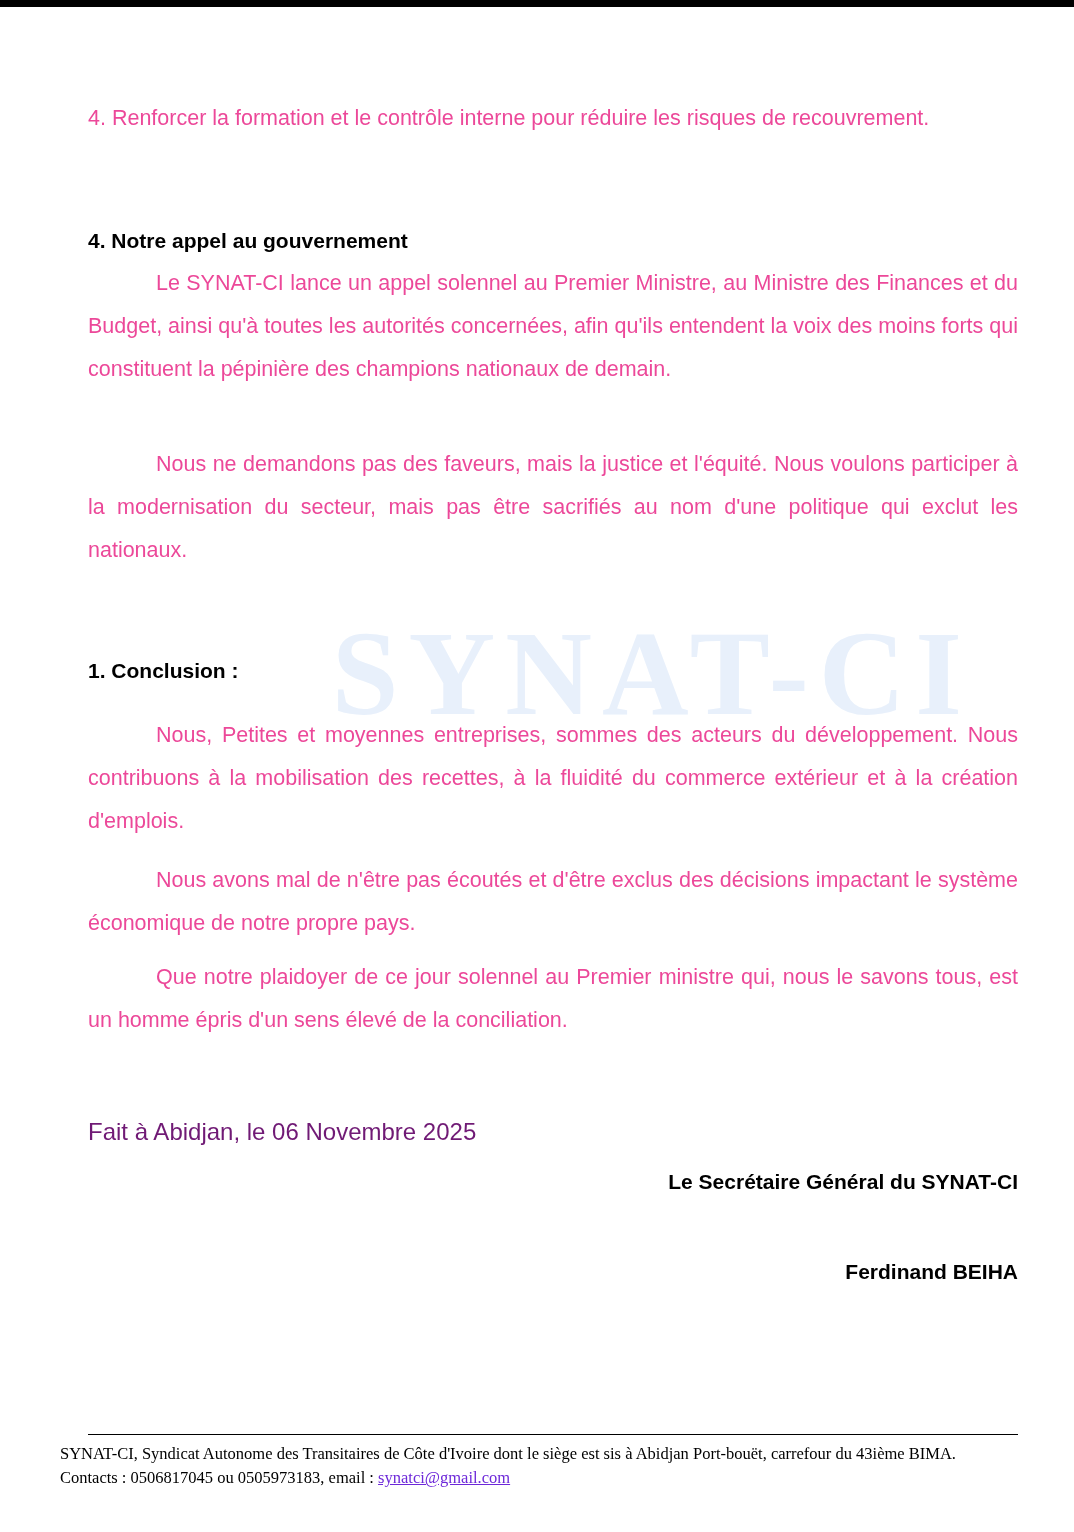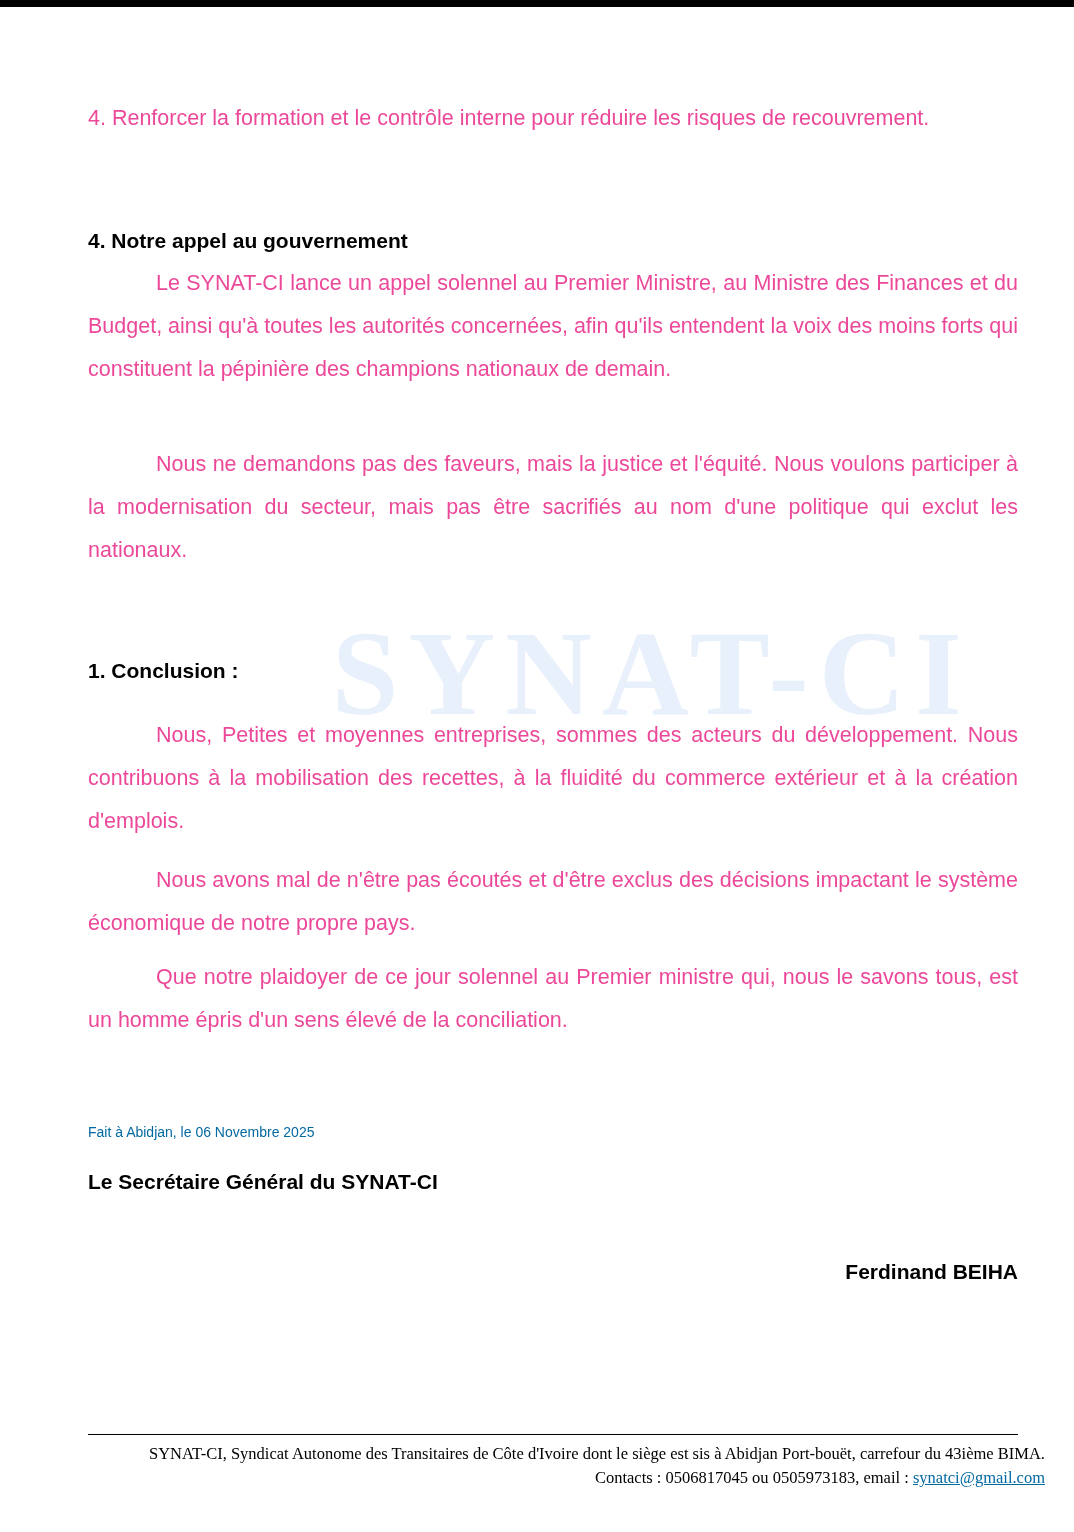--- a/index.html
+++ b/index.html
@@ -71,51 +71,51 @@
     text-indent: 68px;
   }
   h2.heading {
     margin: 0;
     font-size: 21px;
     font-weight: 700;
     line-height: 30px;
     color: #000000;
   }
   .sign-line {
-    font-size: 14px;
+    font-size: 24px;
     line-height: 34px;
-    color: #0369a1;
+    color: #701a75;
   }
   .sign-bold {
     font-size: 21px;
     font-weight: 700;
     line-height: 34px;
     color: #000000;
   }
   .footer-rule {
     position: absolute;
     left: 88px;
     top: 1427px;
     width: 930px;
     height: 1px;
     background: #000000;
   }
   .footer {
     position: absolute;
     left: 60px;
     top: 1435px;
     width: 985px;
-    text-align: right;
+    text-align: left;
     font-family: "Liberation Serif", serif;
     font-size: 16.5px;
     line-height: 24px;
     color: #000000;
   }
   .footer a.mail {
-    color: #0369a1;
+    color: #6d28d9;
     text-decoration: underline;
   }
 </style>
 </head>
 <body>
 
 <div class="top-bar"></div>
 
 <div class="page">
 
@@ -152,21 +152,21 @@
     </div>
 
     <div class="body-col" style="top:949px;">
       <p class="para indent">Que notre plaidoyer de ce jour solennel au Premier ministre qui, nous le savons tous, est un homme épris d'un sens élevé de la conciliation.</p>
     </div>
 
     <div class="body-col" style="top:1108px;">
       <div class="sign-line">Fait à Abidjan, le 06 Novembre 2025</div>
     </div>
 
-    <div class="body-col" style="top:1158px; padding-right:14px;">
+    <div class="body-col" style="top:1158px; text-align:right; padding-right:14px;">
       <div class="sign-bold">Le Secrétaire Général du SYNAT-CI</div>
     </div>
 
     <div class="body-col" style="top:1248px; text-align:right; padding-right:210px;">
       <div class="sign-bold">Ferdinand BEIHA</div>
     </div>
 
   </div>
 
   <div class="footer-rule"></div>

